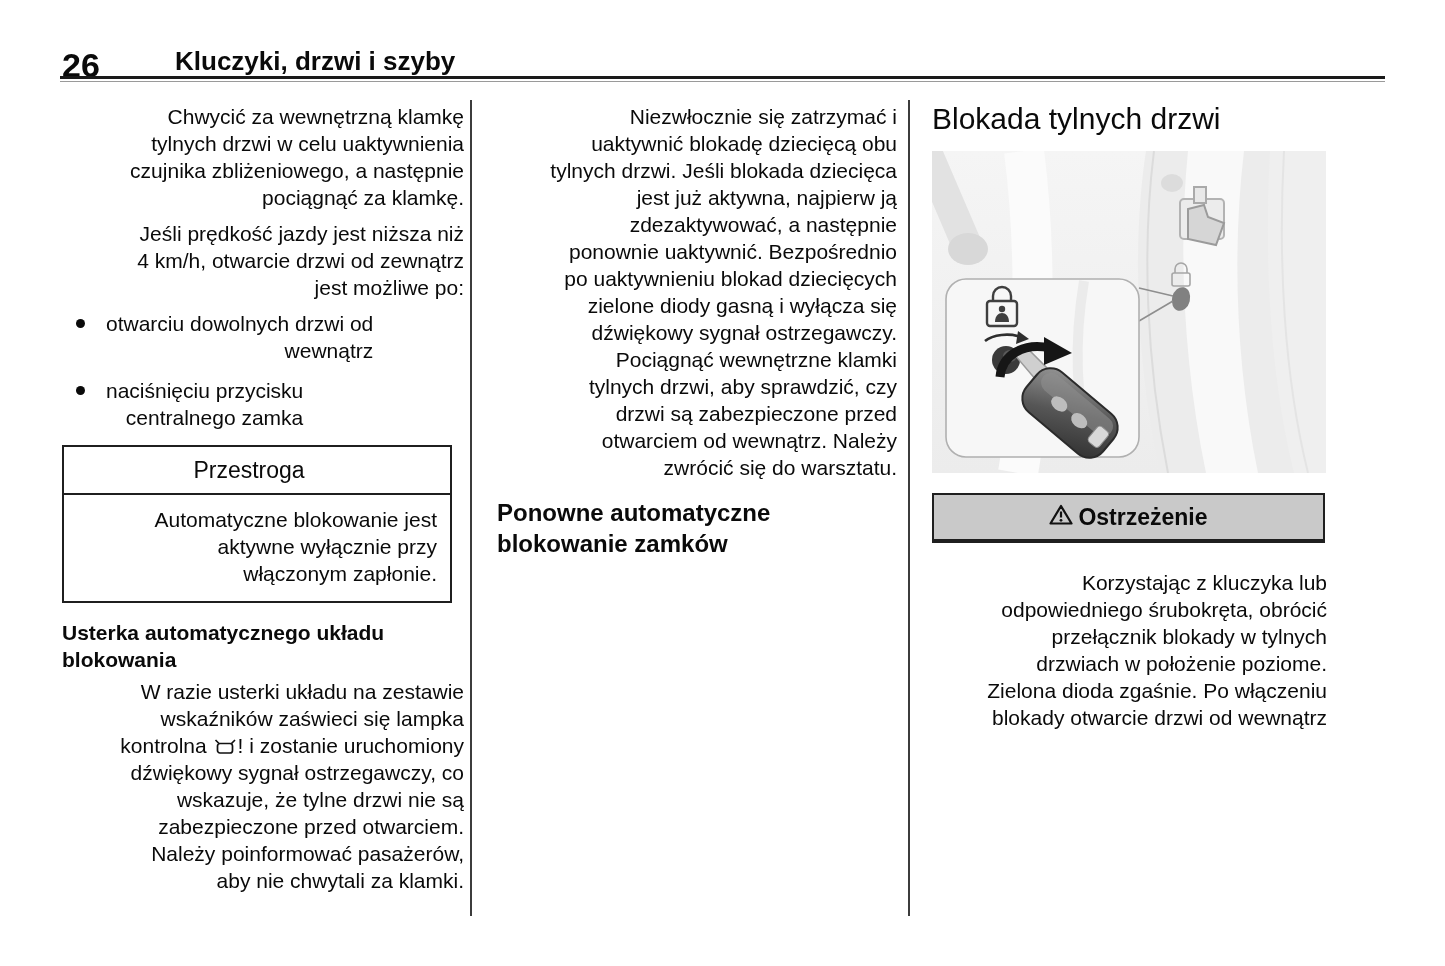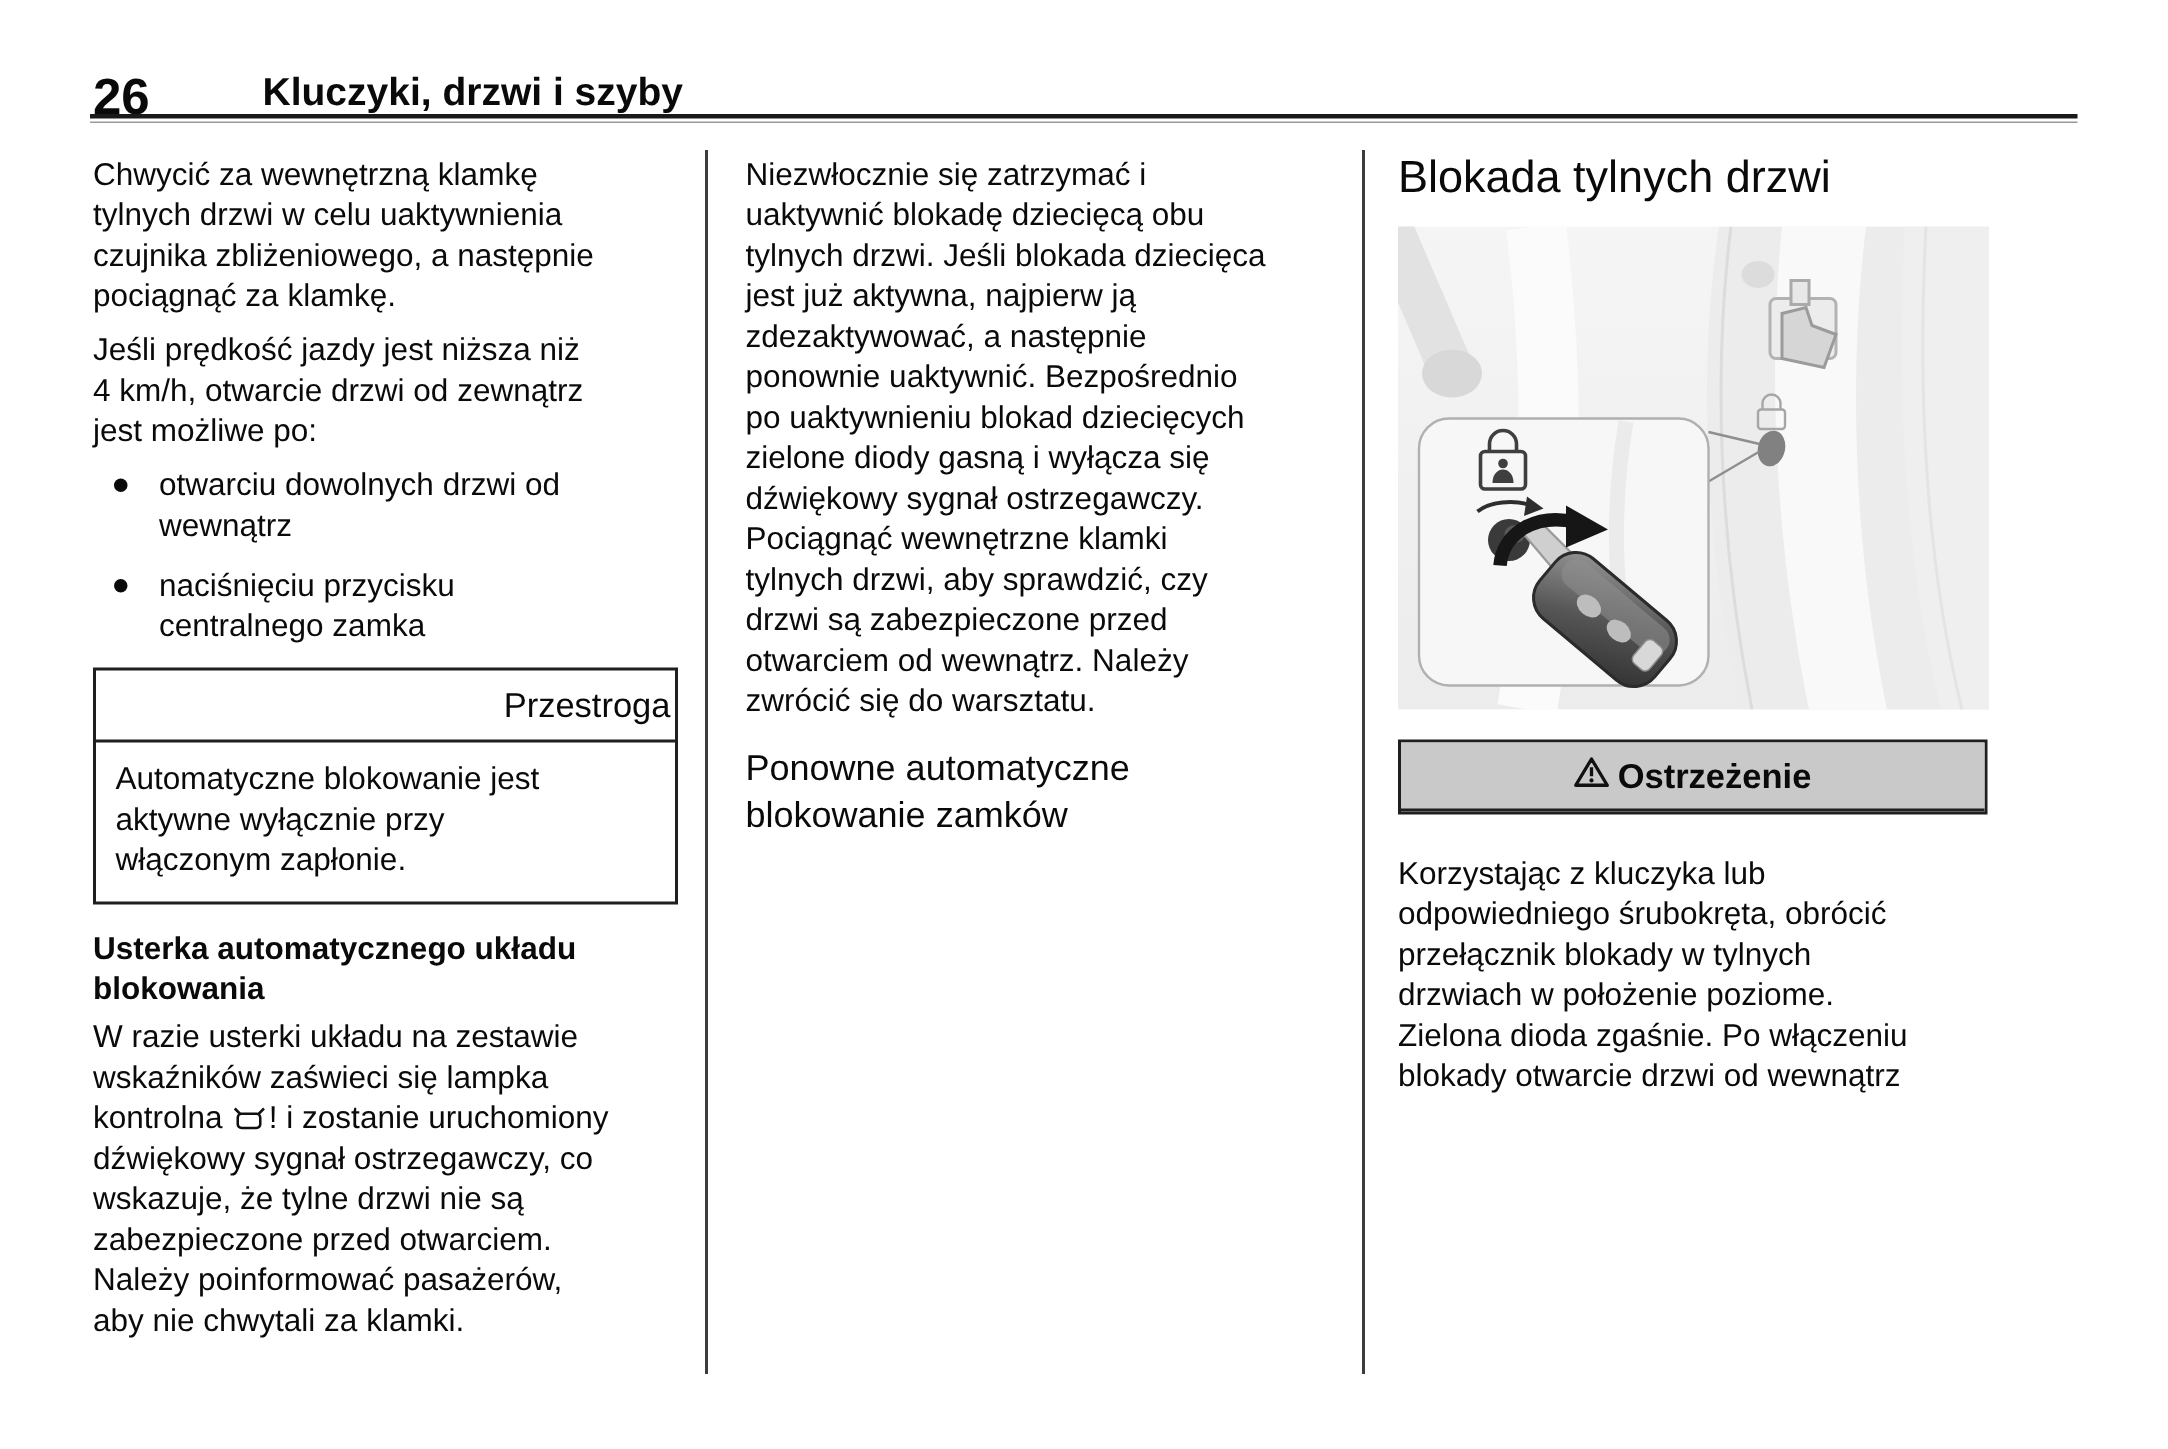--- a/index.html
+++ b/index.html
@@ -15,32 +15,32 @@
   .head-rule{position:absolute;left:60px;top:76px;width:1325px;height:2px;
     border-top:3px solid #1a1a1a;border-bottom:1px solid #9a9a9a;}
   
   .vrule{position:absolute;top:100px;width:2px;height:816px;background:#3c3c3c;}
   .vrule.one{left:470px;} .vrule.two{left:908px;}
   
   .col{position:absolute;top:103px;}
   .col.left{left:62px;width:402px;}
   .col.mid{left:497px;width:400px;}
   .col.right{left:932px;width:395px;top:100px;}
-  .t{font-size:21px;line-height:27px;white-space:pre-line;margin:0 0 9px 0;}
+  .t{font-size:21px;line-height:27px;white-space:pre-line;margin:0 0 9px 0;text-align:right;}
   .h-small{font-size:21px;line-height:27px;font-weight:bold;white-space:pre-line;margin:16px 0 5px 0;}
-  .h-sub{font-size:24px;line-height:31px;font-weight:normal;white-space:pre-line;margin:16px 0 12px 0;}
+  .h-sub{font-size:24px;line-height:31px;font-weight:bold;white-space:pre-line;margin:16px 0 12px 0;}
   .h-section{font-size:30px;line-height:38px;font-weight:normal;margin:0 0 10px 0;}
   
   ul.bullets{list-style:none;margin:4px 0 6px 0;padding:0 0 0 14px;}
   ul.bullets li{display:flex;margin:0 0 13px 0;}
   .dot{flex:0 0 9px;width:9px;height:9px;border-radius:50%;background:#0a0a0a;margin:9px 21px 0 0;}
   ul.bullets .t{margin:0;}
   
   .box{border:2px solid #1f1f1f;margin:14px 0 0 0;width:386px;}
-  .box .box-title{font-size:23px;text-align:right;padding:10px 3px 9px 4px;border-bottom:2px solid #1f1f1f;}
+  .box .box-title{font-size:23px;text-align:center;padding:10px 20px 9px 4px;border-bottom:2px solid #1f1f1f;}
   .box .box-body{padding:11px 13px 14px 13px;}
   .box .box-body .t{margin:0;}
   .warnbox{border:2px solid #1f1f1f;margin:20px 0 16px 0;width:389px;}
   .warnbox .box-title{font-size:23px;font-weight:bold;text-align:center;background:#c9c9c9;
     padding:9px 4px 8px 4px;border-bottom:2px solid #1f1f1f;display:flex;align-items:center;justify-content:center;}
   .warnbox .box-body{padding:12px 13px 15px 13px;}
   .warnbox .box-body .t{margin:0;}
   .warn-tri{margin-right:5px;display:inline-block;}
   
   .telltale{display:inline-block;vertical-align:-2px;line-height:0;}

